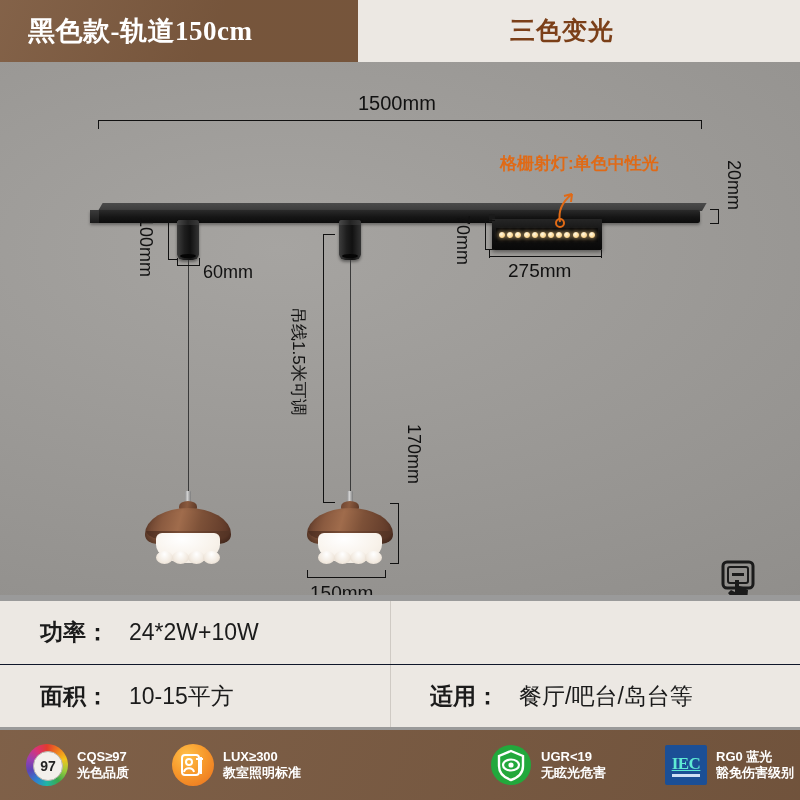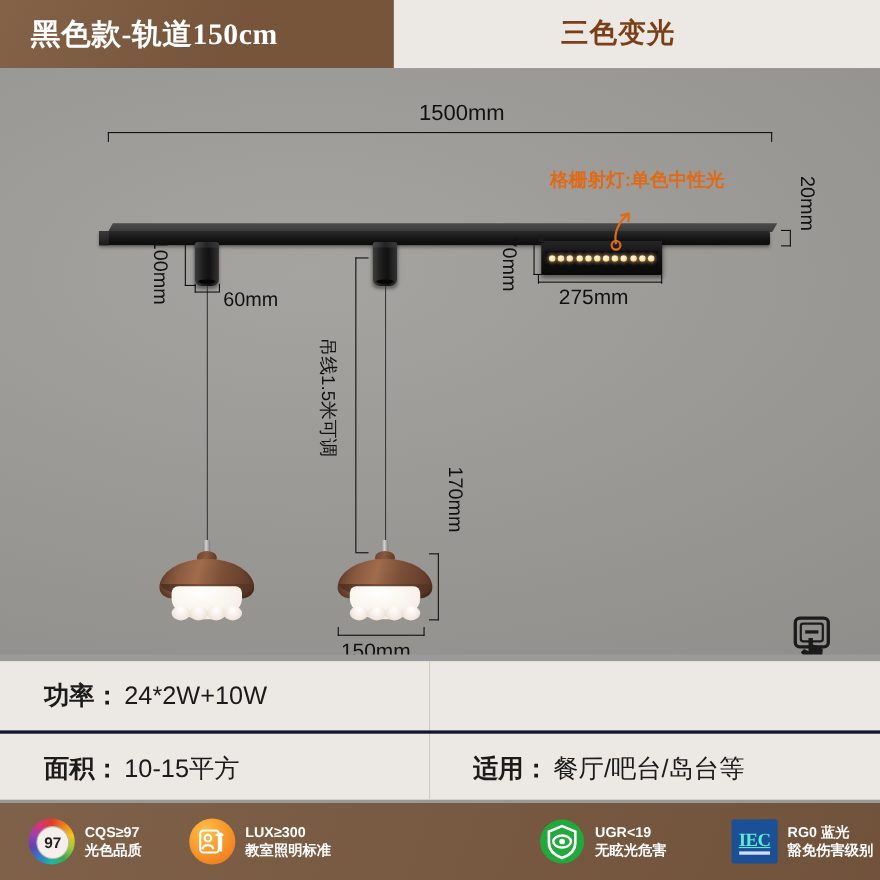--- a/index.html
+++ b/index.html
@@ -104,27 +104,27 @@
     font-family:"Liberation Sans","DejaVu Sans",sans-serif;}
   .vert-note{position:absolute;color:#111;font-size:17px;white-space:nowrap;
     transform-origin:left top;transform:rotate(90deg);}
 
   
   .wallctl{position:absolute;left:712px;top:498px;width:56px;height:70px;text-align:center;}
 
   
   .spec{position:absolute;left:0;top:601px;width:800px;height:126px;background:#ece8e3;}
   .spec-row{position:absolute;left:0;width:800px;height:63px;}
-  .spec-row.r2{top:63px;border-top:3px solid #0f172a;}
+  .spec-row.r2{top:63px;border-top:1px solid #0f172a;}
   .spec-cell{position:absolute;top:0;height:63px;display:flex;align-items:center;}
   .spec-cell.c1{left:40px;}
   .spec-cell.c2{left:430px;}
   .spec-vline{position:absolute;left:390px;top:0;width:1px;height:126px;background:#cfcac4;}
   .spec-key{color:#1b1b1b;font-size:23px;font-weight:bold;}
-  .spec-val{color:#1b1b1b;font-size:23px;margin-left:4px;}
+  .spec-val{color:#1b1b1b;font-size:23px;margin-left:20px;}
 
   
   .badges{position:absolute;left:0;top:730px;width:800px;height:70px;
     background:#7a5a41;
     background-image:linear-gradient(110deg,rgba(255,255,255,.04),rgba(0,0,0,.08));}
   .badge{position:absolute;top:12px;height:46px;display:flex;align-items:center;}
   .badge-ico{position:relative;width:42px;height:42px;flex:0 0 42px;margin-right:9px;}
   .badge-txt{display:flex;flex-direction:column;justify-content:center;line-height:1.22;}
   .badge-t1{color:#fff;font-size:13px;font-weight:bold;white-space:nowrap;}
   .badge-t2{color:#fff;font-size:13px;font-weight:bold;white-space:nowrap;}
@@ -159,21 +159,21 @@
       <div class="header-brown-title">黑色款-轨道150cm</div>
     </div>
     <div class="header-right-title">三色变光</div>
   </div>
 
   <div class="stage">
 
     <div class="dl dl-h" style="left:98px;top:58px;width:604px;"></div>
     <div class="dl dl-v" style="left:98px;top:58px;height:9px;"></div>
     <div class="dl dl-v" style="left:701px;top:58px;height:9px;"></div>
-    <div class="dim-label" style="left:358px;top:30px;font-size:20px;margin-left:23px;">1500mm</div>
+    <div class="dim-label" style="left:358px;top:30px;font-size:20px;">1500mm</div>
 
     <div class="rail-top"></div>
     <div class="rail-body"></div>
     <div class="rail-cap"></div>
 
     <div class="dl dl-v" style="left:718px;top:147px;height:15px;"></div>
     <div class="dl dl-h" style="left:710px;top:147px;width:9px;"></div>
     <div class="dl dl-h" style="left:710px;top:161px;width:9px;"></div>
     <div class="dim-label rot" style="left:744px;top:98px;">20mm</div>
 

